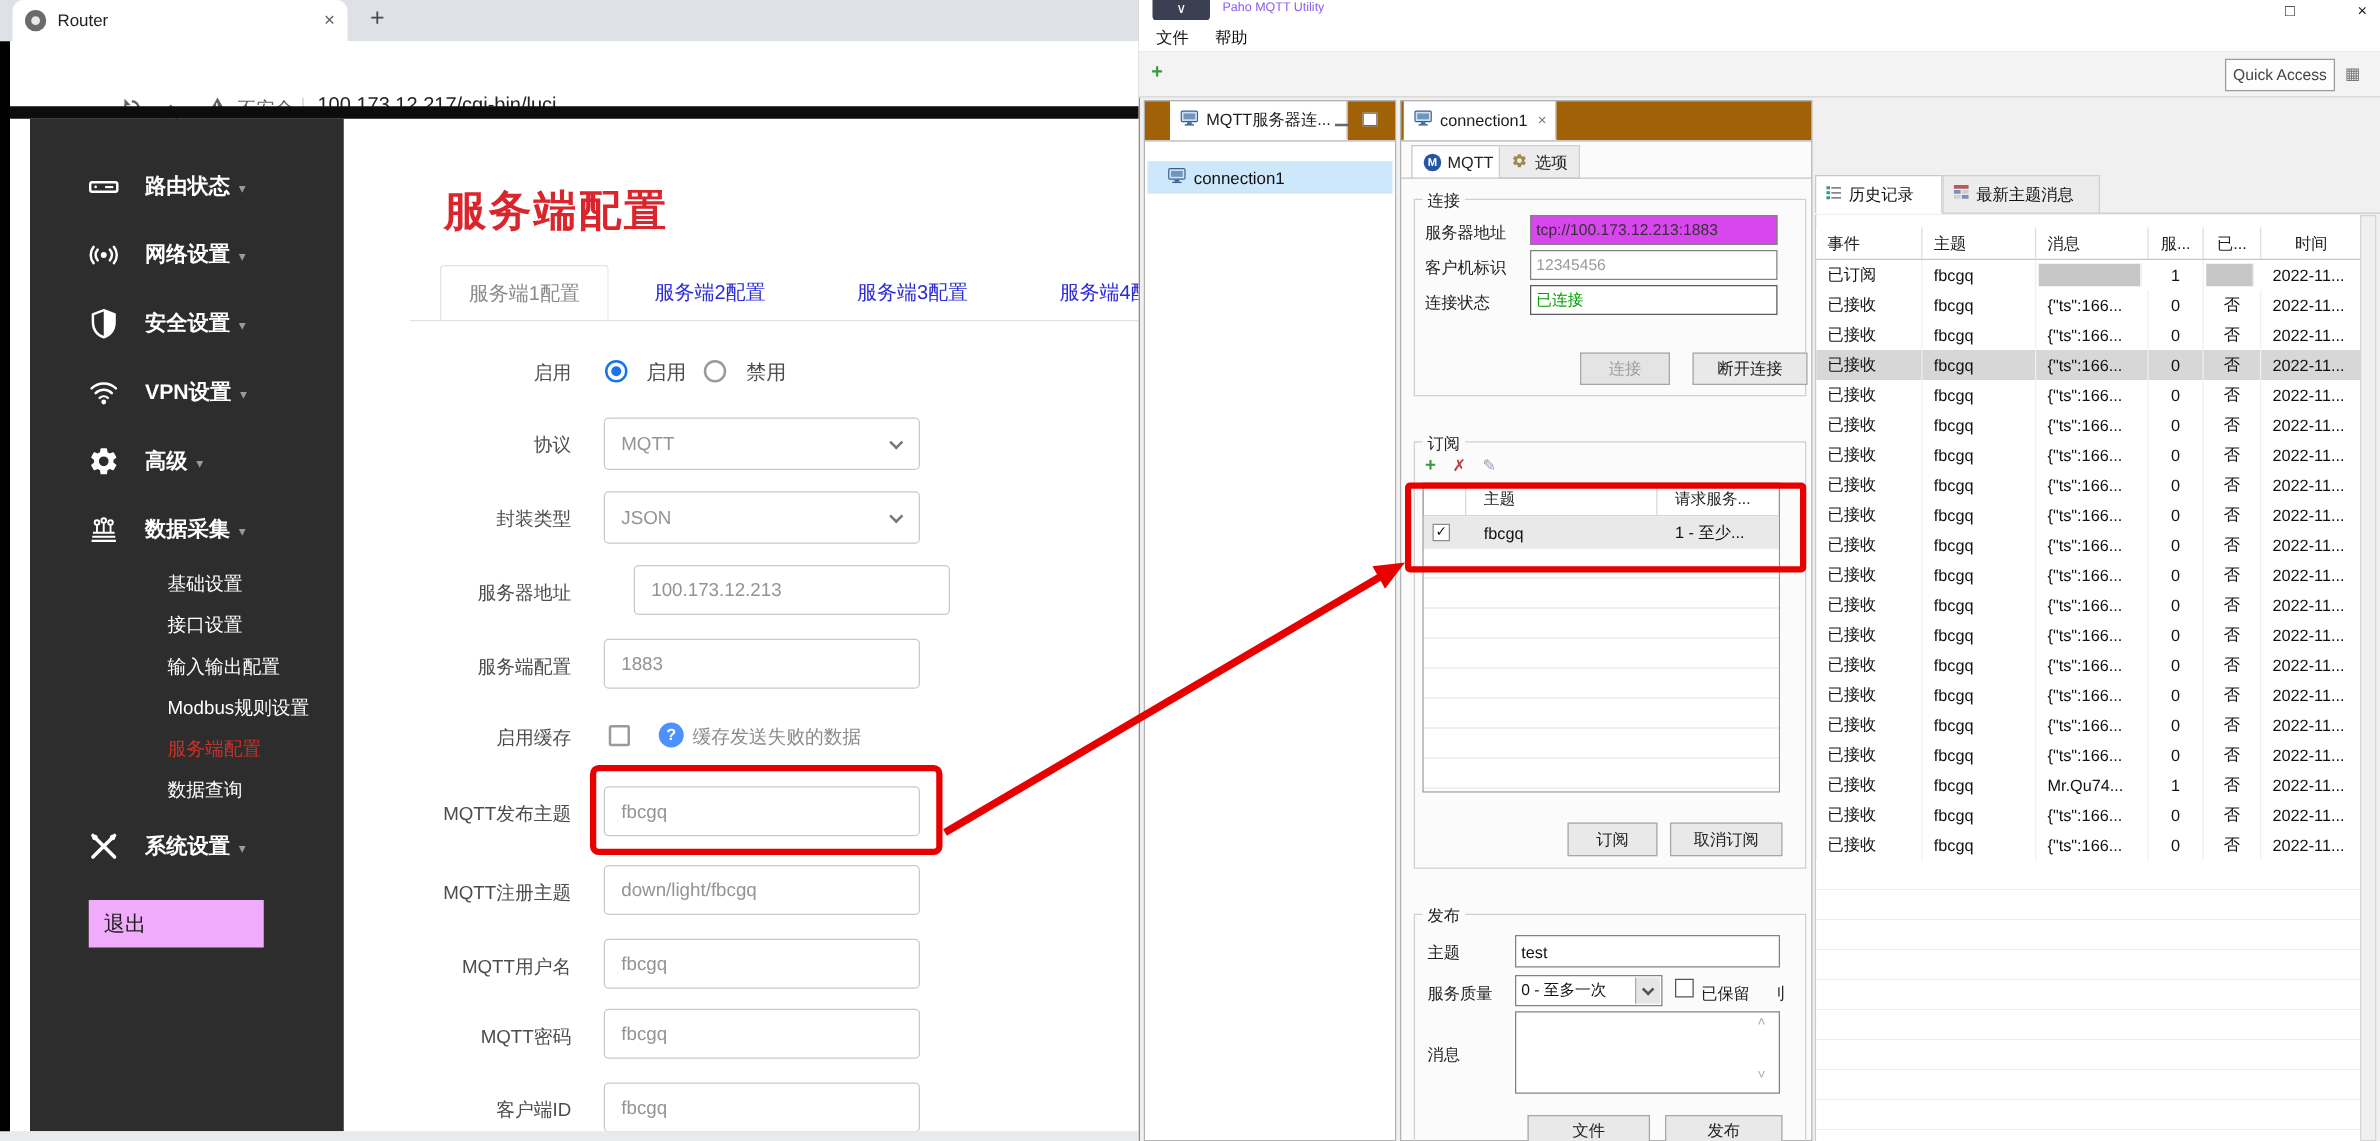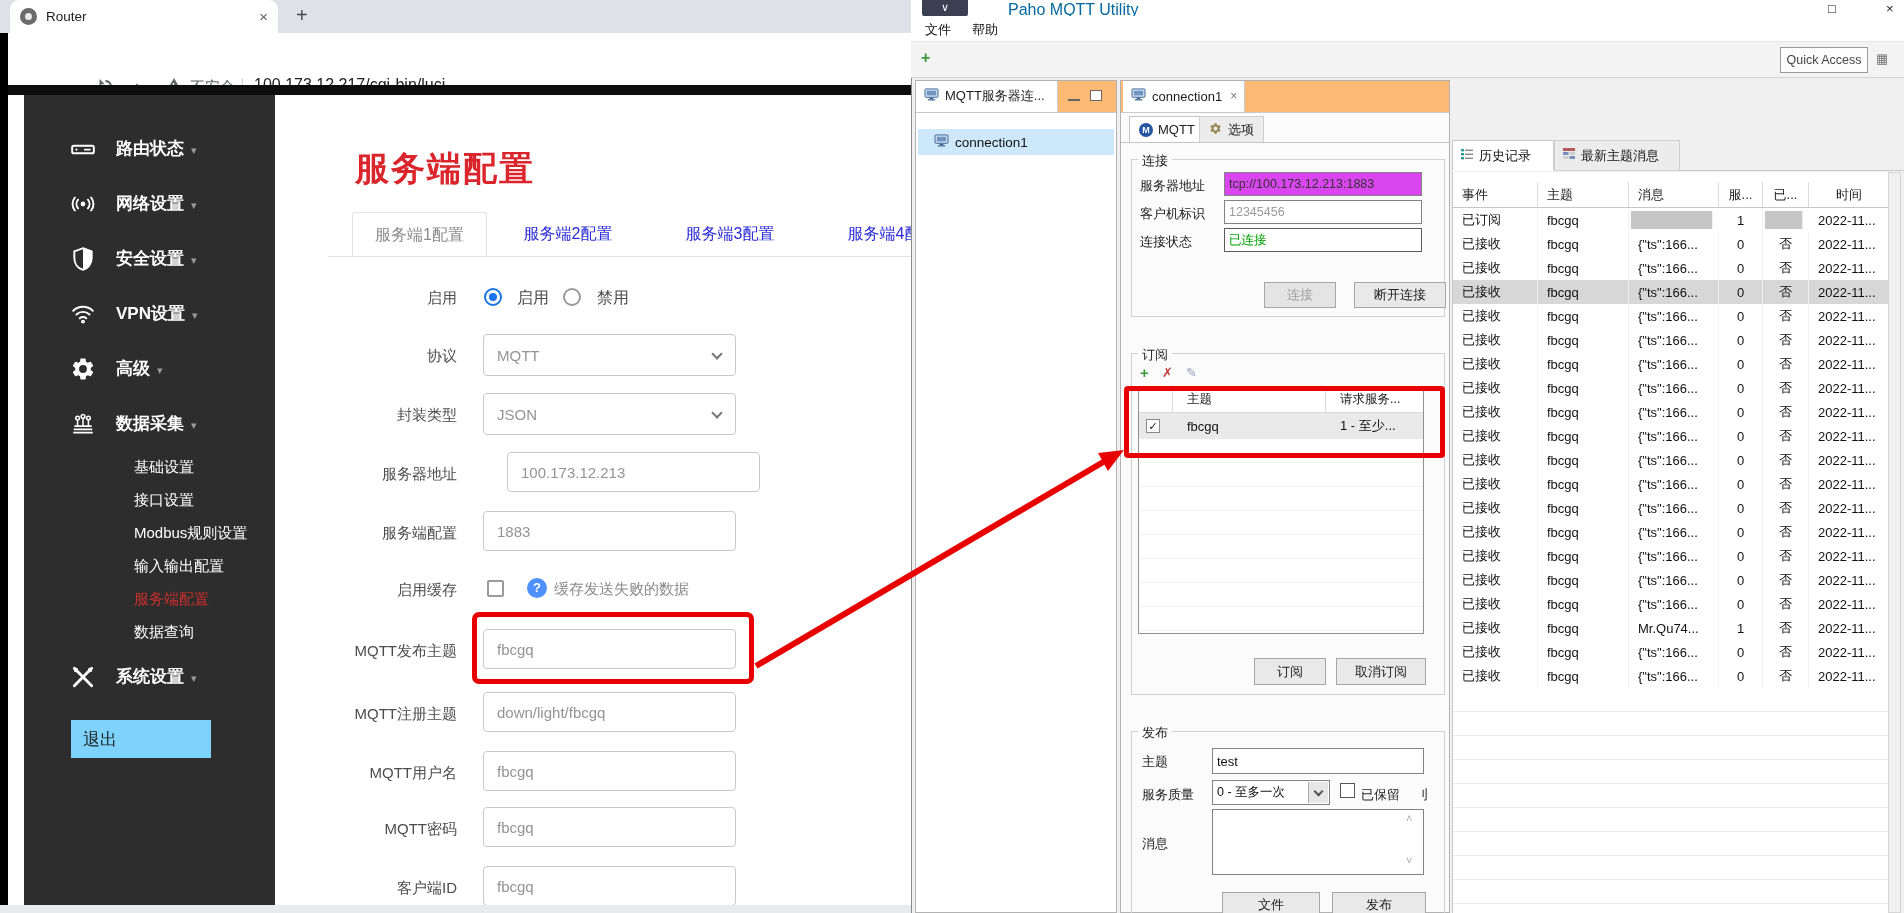--- a/index.html
+++ b/index.html
@@ -29,21 +29,21 @@
   #bottomstrip { left:0; top:905px; width:911px; height:8px; background:#e9eaed; }
 
   
   #sidebar { left:24px; top:95px; width:251px; height:810px; background:#2d2d2d; padding-top:26px; }
   .sb-top { height:55px; display:flex; align-items:center; padding-left:44px; color:#fff; cursor:pointer;}
   .sb-top .ic { width:34px; height:26px; margin-right:14px; display:flex; align-items:center; }
   .sb-top .lb { font-size:17px; font-weight:bold; }
   .sb-top .caret { color:#9a9a9a; font-size:11px; margin-left:7px; padding-top:4px;}
   .sb-sub { height:33px; display:flex; align-items:center; padding-left:110px; color:#fff; font-size:15px; cursor:pointer;}
   .sb-sub.active { color:#c9302c; }
-  .sb-logout { width:140px; height:38px; background:#7dd3fc; color:#1c1c1c; font-size:17px;
+  .sb-logout { width:140px; height:38px; background:#f0abfc; color:#1c1c1c; font-size:17px;
     margin:16px 0 0 47px; display:flex; align-items:center; padding-left:12px; cursor:pointer;}
 
   
   #pgtitle { left:355px; top:146px; font-size:34px; font-weight:bold; color:#d9252b; letter-spacing:2px;}
   #tabsrow { left:328px; top:212px; width:583px; height:45px; border-bottom:1px solid #e2e2e2; display:flex; overflow:hidden;}
   .ptab { height:45px; display:flex; align-items:center; justify-content:center; font-size:16px; flex:0 0 auto; cursor:pointer;}
   .ptab.active { width:135px; margin-left:24px; background:#fff; border:1px solid #e2e2e2; border-bottom:none; border-radius:3px 3px 0 0; color:#8a8a8a;}
   .ptab.link { width:162px; color:#2b2bd8; }
   .flabel { width:198px; left:259px; text-align:right; font-size:15px; color:#4c4c4c; }
   .fctrl { left:483px; width:253px; height:40px; border:1px solid #c9c9c9; border-radius:4px; background:#fff;
@@ -56,33 +56,33 @@
   .rlabel { position:absolute; font-size:16px; color:#4c4c4c; }
   #cachebox { left:487px; top:580px; width:17px; height:17px; border:2px solid #9a9a9a; border-radius:2px; background:#fff;}
   #helpic { left:527px; top:578px; width:20px; height:20px; border-radius:50%; background:#4d90fe; color:#fff;
     font-size:13px; font-weight:bold; text-align:center; line-height:20px;}
   #cachehint { left:554px; top:580px; font-size:15px; color:#8a8a8a; }
 
   
   #paho { left:911px; top:0; width:993px; height:913px; background:#f0f0f0; border-left:1px solid #8a8a8a; }
   #p-title { left:911px; top:0; width:993px; height:16px; background:#fff; }
   #p-appicon { left:922px; top:0; width:46px; height:17px; background:#3a3f51; border-radius:0 0 4px 4px; color:#fff; text-align:center; font-size:11px; line-height:15px;}
-  #p-titletext { left:1008px; top:1px; font-size:16px; color:#0369a1; }
+  #p-titletext { left:978px; top:1px; font-size:10px; color:#8b5cf6; }
   .wbtn { top:1px; font-size:13px; color:#222; }
   #p-menubar { left:911px; top:16px; width:993px; height:26px; background:#fff; border-bottom:1px solid #e6e6e6; }
   .pmenu { top:21px; font-size:13px; color:#111; }
   #p-toolbar { left:911px; top:42px; width:993px; height:36px; background:#f3f3f3; border-bottom:1px solid #d2d2d2; }
   #p-plus { left:921px; top:49px; font-size:16px; font-weight:bold; color:#3c9a3c; }
   #quickaccess { left:1780px; top:47px; width:88px; height:26px; border:1px solid #9a9a9a; background:#fdfdfd;
     font-size:12.5px; color:#444; display:flex; align-items:center; justify-content:center;}
   #p-grid { left:1876px; top:51px; font-size:13px; color:#777; }
 
   .eview { border:1px solid #b2b2b2; background:#fff; }
   .vtab { display:flex; align-items:center; background:#fff; border-right:1px solid #c9c9c9; border-bottom:1px solid #fff; padding:0 8px; font-size:13px; color:#1c1c1c; height:31px;}
-  .vhead { border-bottom:1px solid #c9c9c9; background:#fdba74; }
+  .vhead { border-bottom:1px solid #c9c9c9; background:#a16207;padding-left:20px; }
   .mono-ic { display:inline-block; margin-right:6px; }
 
   #connview { left:915px; top:80px; width:202px; height:833px; }
   #connrow { left:2px; top:48px; width:196px; height:26px; background:#cde8fb; display:flex; align-items:center; padding-left:16px; font-size:13.5px; color:#111;}
   .minmax { top:9px; width:12px; height:11px; border:1px solid #666; background:#fdfdfd;}
   .minmax.min { height:4px; margin-top:7px; border-width:0 0 2px 0; background:none;}
 
   #editorview { left:1120px; top:80px; width:330px; height:833px; background:#fbfbfb;}
   #edtab { left:2px; top:0; width:122px; }
   #edtab .x { margin-left:8px; color:#777; font-size:12px;}
@@ -224,22 +224,22 @@
           <circle cx="7" cy="6.5" r="1.7" fill="none" stroke="#fff" stroke-width="1.4"></circle>
           <circle cx="12" cy="5" r="1.7" fill="none" stroke="#fff" stroke-width="1.4"></circle>
           <circle cx="17" cy="6.5" r="1.7" fill="none" stroke="#fff" stroke-width="1.4"></circle>
         </svg>
       </span>
       <span class="lb">数据采集</span>
       <span class="caret">▾</span>
     </div>
     <div class="sb-sub">基础设置</div>
     <div class="sb-sub">接口设置</div>
+    <div class="sb-sub">输入输出配置</div>
     <div class="sb-sub">Modbus规则设置</div>
-    <div class="sb-sub">输入输出配置</div>
     <div class="sb-sub active">服务端配置</div>
     <div class="sb-sub">数据查询</div>
     <div class="sb-top">
       <span class="ic">
         <svg width="30" height="26" viewBox="0 0 24 24">
           <path d="M4 4l16 16M20 4L4 20" stroke="#fff" stroke-width="2.6" stroke-linecap="round"></path>
           <circle cx="5.5" cy="5.5" r="2" fill="#fff"></circle>
           <circle cx="18.5" cy="5.5" r="2" fill="#fff"></circle>
         </svg>
       </span>

